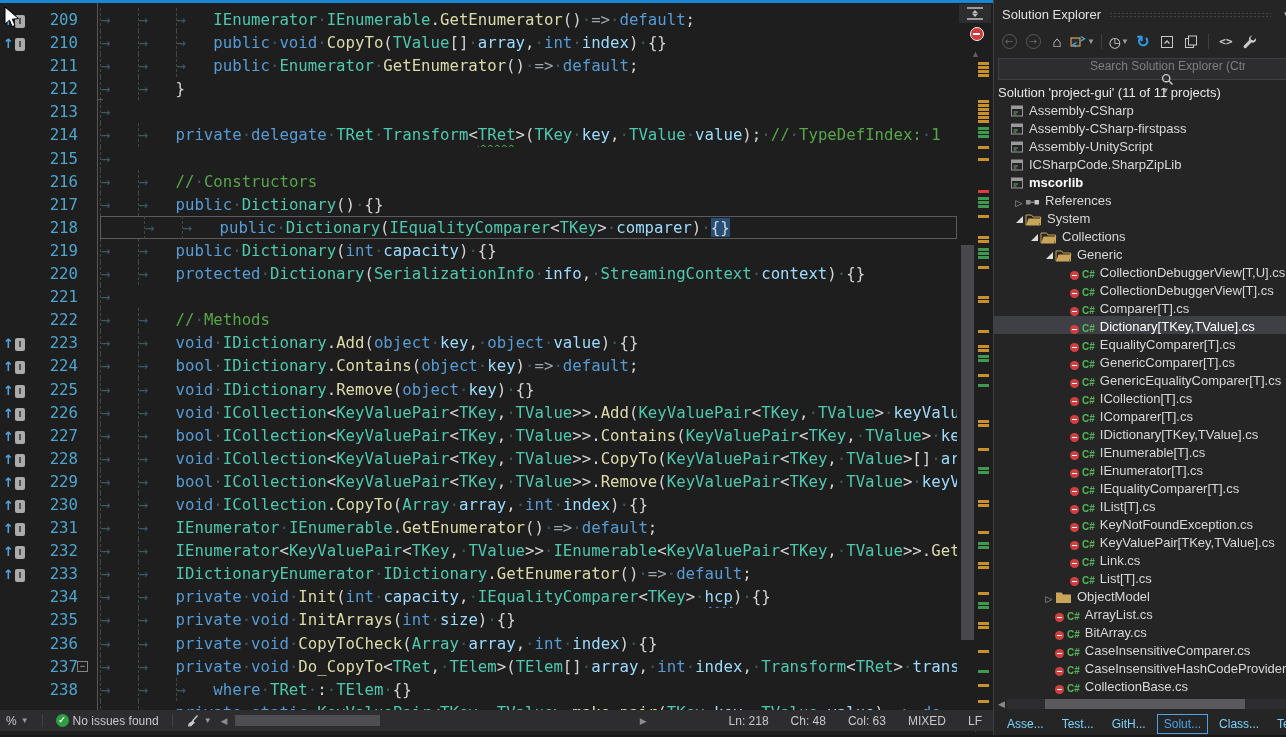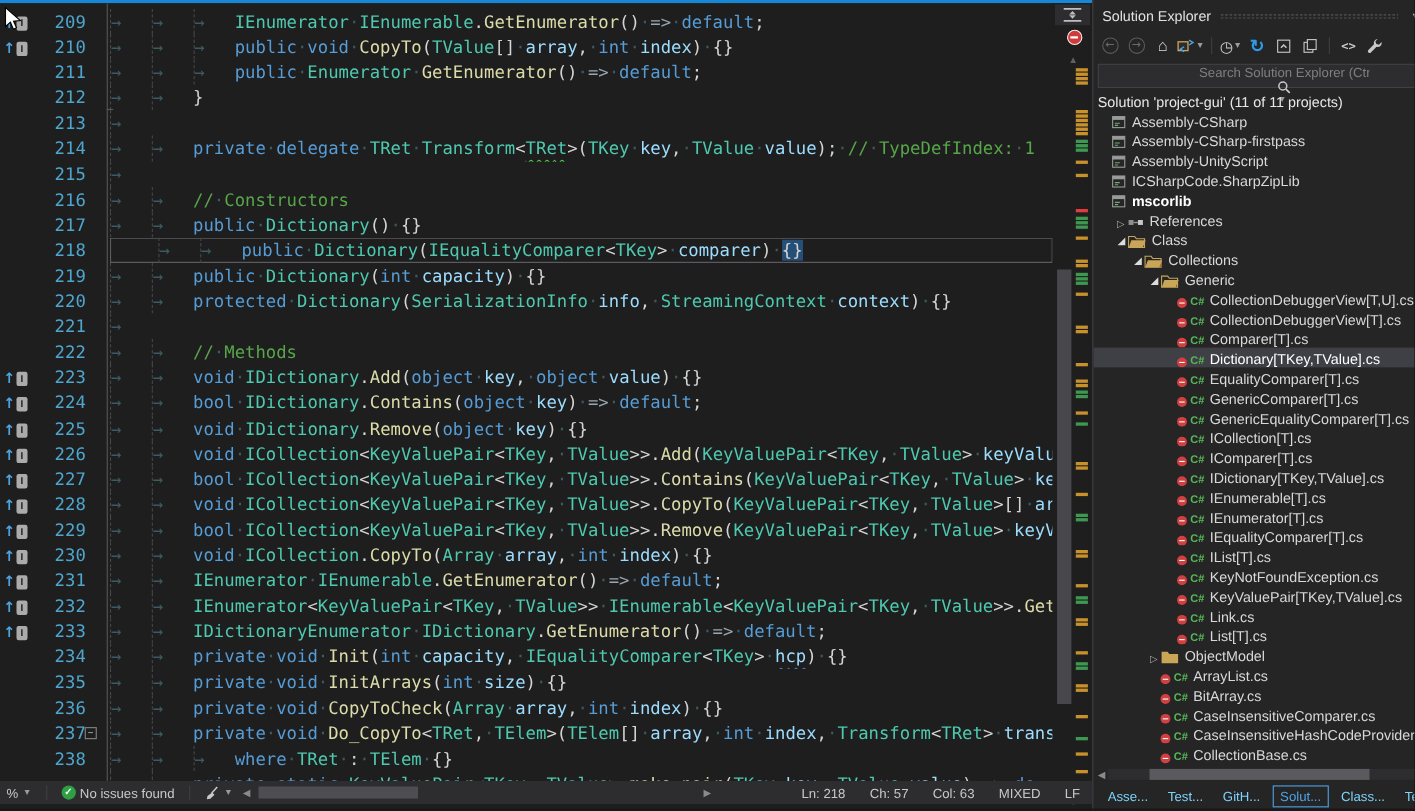--- a/index.html
+++ b/index.html
@@ -251,21 +251,21 @@
       </div>
       <div class="hsb">
         <span class="arr">◀</span>
         <div class="hsb-track">
           <div class="hsb-thumb"></div>
         </div>
         <span class="arr">▶</span>
       </div>
       <div class="statusgrp">
         <span>Ln: 218</span>
-        <span>Ch: 57</span>
+        <span>Ch: 48</span>
         <span>Col: 63</span>
         <span>MIXED</span>
         <span>LF</span>
       </div>
     </div>
   </div>
 
   <div class="panel">
     <div class="p-title">
       <span>Solution Explorer</span>
@@ -412,21 +412,21 @@
           <span>References</span>
         </div>
         <div class="trow" style="padding-left: 19px;">
           <span class="exp"><span class="exp-open"></span></span>
           <span class="ticn">
             <svg width="17" height="13" viewBox="0 0 17 13">
               <path d="M1 2 h5.5 l1.5 2 H15.5 V12 H1 Z" fill="none" stroke="#c9a558"></path>
               <path d="M3.5 5.5 H16.5 L14 12 H1.2 Z" fill="#c9a558"></path>
             </svg>
           </span>
-          <span>Class</span>
+          <span>System</span>
         </div>
         <div class="trow" style="padding-left: 34px;">
           <span class="exp"><span class="exp-open"></span></span>
           <span class="ticn">
             <svg width="17" height="13" viewBox="0 0 17 13">
               <path d="M1 2 h5.5 l1.5 2 H15.5 V12 H1 Z" fill="none" stroke="#c9a558"></path>
               <path d="M3.5 5.5 H16.5 L14 12 H1.2 Z" fill="#c9a558"></path>
             </svg>
           </span>
           <span>Collections</span>

